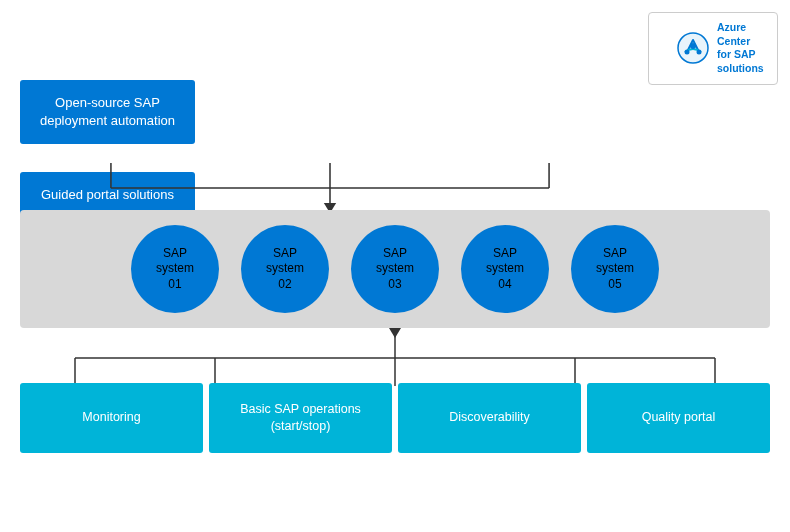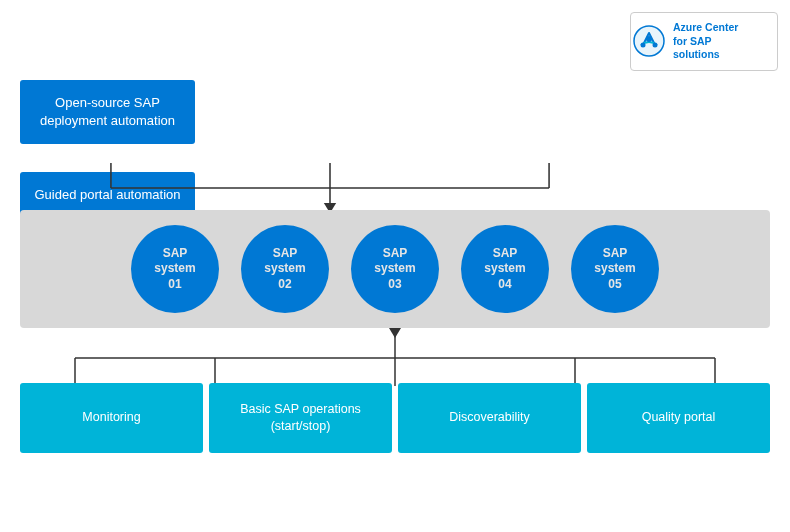--- a/index.html
+++ b/index.html
@@ -12,26 +12,26 @@
       position: relative;
     }
 
     
     .azure-badge {
       position: absolute;
       top: 12px;
       right: 12px;
       border: 1.5px solid #cccccc;
       border-radius: 4px;
-      padding: 8px 2px;
+      padding: 8px 28px;
       display: flex;
       align-items: center;
       gap: 8px;
       background: #fff;
-      width: 148px;
+      width: 130px;
     }
     .azure-logo-icon {
       width: 32px;
       height: 32px;
       flex-shrink: 0;
     }
     .azure-badge-text {
       font-size: 10.5px;
       color: #0078d4;
       font-weight: 600;
@@ -86,30 +86,30 @@
       height: 118px;
       background: #d8d8d8;
       border-radius: 4px;
       display: flex;
       align-items: center;
       justify-content: center;
       gap: 22px;
     }
     .sap-circle {
       background: #0078d4;
-      color: #e5e5e5;
+      color: #000000;
       border-radius: 50%;
       width: 88px;
       height: 88px;
       display: flex;
       align-items: center;
       justify-content: center;
       flex-direction: column;
       font-size: 12px;
-      font-weight: 700;
+      font-weight: 400;
       text-align: center;
       line-height: 1.3;
     }
 
     
     .connectors-bottom {
       position: absolute;
       top: 328px;
       left: 20px;
       right: 20px;
@@ -156,21 +156,21 @@
     <path d="M8 20 Q16 14 24 20" fill="none" stroke="#00b4d8" stroke-width="2"></path>
     <circle cx="16" cy="14" r="3" fill="#0078d4"></circle>
     <circle cx="10" cy="20" r="2.5" fill="#0078d4"></circle>
     <circle cx="22" cy="20" r="2.5" fill="#0078d4"></circle>
   </svg>
   <div class="azure-badge-text">Azure Center<br>for SAP<br>solutions</div>
 </div>
 
 <div class="top-row">
   <div class="top-box">Open-source SAP deployment automation</div>
-  <div class="top-box">Guided portal automation</div>
+  <div class="top-box">Guided portal solutions</div>
 </div>
 
 <div class="connectors-top">
   <svg viewBox="0 0 600 50" preserveAspectRatio="none" xmlns="http://www.w3.org/2000/svg">
 
     <line x1="88" y1="0" x2="88" y2="25" stroke="#333" stroke-width="1.5"></line>
 
     <line x1="300" y1="0" x2="300" y2="25" stroke="#333" stroke-width="1.5"></line>
 
     <line x1="512" y1="0" x2="512" y2="25" stroke="#333" stroke-width="1.5"></line>

